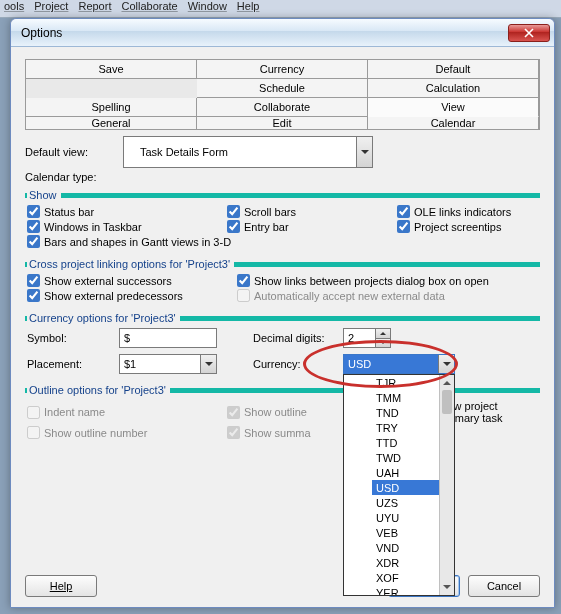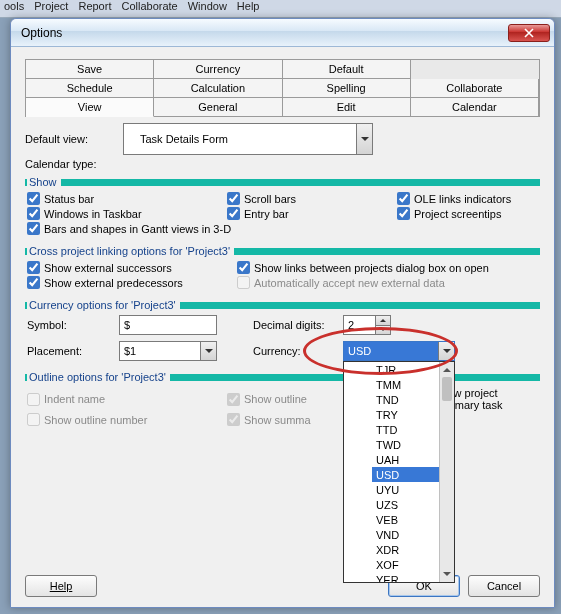--- a/index.html
+++ b/index.html
@@ -17,21 +17,21 @@
     position: absolute;
     top: 0; left: 0; right: 0;
     height: 18px;
     background: #cfd8e6;
     padding-left: 4px;
     display: flex;
     gap: 10px;
     color: #222;
     border-bottom: 1px solid #9ab;
   }
-  .menubar span { text-decoration-color: rgba(0,0,0,0.3); }
+  .menubar span { text-decoration: underline; text-decoration-color: rgba(0,0,0,0.3); }
   .window {
     position: absolute;
     left: 10px; top: 18px;
     width: 545px; height: 590px;
     background: #f0f0f0;
     border: 1px solid #6d8bbf;
     box-shadow: 0 0 8px rgba(0,0,0,0.3);
     border-radius: 6px 6px 0 0;
     overflow: visible;
   }
@@ -56,21 +56,21 @@
     cursor: pointer;
   }
   .content {
     padding: 12px 14px;
     position: relative;
     height: calc(100% - 28px);
     background: #f0f0f0;
   }
   .tabs {
     display: grid;
-    grid-template-columns: repeat(4, 1fr);
+    grid-template-columns: repeat(3, 1fr);
     grid-template-rows: repeat(3, 19px);
     border: 1px solid #9a9a9a;
     border-bottom: none;
     margin-bottom: 6px;
     background: #e9e9e9;
   }
   .tab {
     border-right: 1px solid #9a9a9a;
     border-bottom: 1px solid #9a9a9a;
     display: flex; align-items: center; justify-content: center;
@@ -104,21 +104,21 @@
     position: absolute;
     right: 0; top: 0; bottom: 0;
     width: 16px;
     border-left: 1px solid #7a7a7a;
     background: linear-gradient(#f0f0f0,#d4d4d4);
     display: flex; align-items: center; justify-content: center;
   }
   .combo .arrow::after { content:""; border: 4px solid transparent; border-top-color:#333; margin-top:4px;}
   fieldset.group {
     border: none;
-    border-top: 7px solid #14b8a6;
+    border-top: 5px solid #14b8a6;
     padding: 4px 0 4px 2px;
     margin: 6px 0 2px 0;
   }
   fieldset.group legend { color: #15428b; padding-right: 4px; }
   .chkrow { display: grid; grid-template-columns: 200px 170px 1fr; row-gap: 2px;}
   .chk { display: flex; align-items: center; gap: 4px; }
   .chk input { accent-color: #3a77c9; margin:0;}
   .chk.disabled { color: #8a8a8a; }
   .chk.disabled input { accent-color: #aaa; }
   .smallcombo {
@@ -339,22 +339,22 @@
           </div>
           <div class="dropdown-list" id="currency-dropdown">
             <div class="opt">TJR</div>
               <div class="opt">TMM</div>
               <div class="opt">TND</div>
               <div class="opt">TRY</div>
               <div class="opt">TTD</div>
               <div class="opt">TWD</div>
               <div class="opt">UAH</div>
               <div class="opt hl">USD</div>
+              <div class="opt">UZS</div>
               <div class="opt">UYU</div>
-              <div class="opt">UZS</div>
               <div class="opt">VEB</div>
               <div class="opt">VND</div>
               <div class="opt">XDR</div>
               <div class="opt">XOF</div>
               <div class="opt">YER</div>
               <div class="scrollbar">
               <div class="arr up"></div>
               <div class="thumb"></div>
               <div class="arr dn"></div>
             </div>

